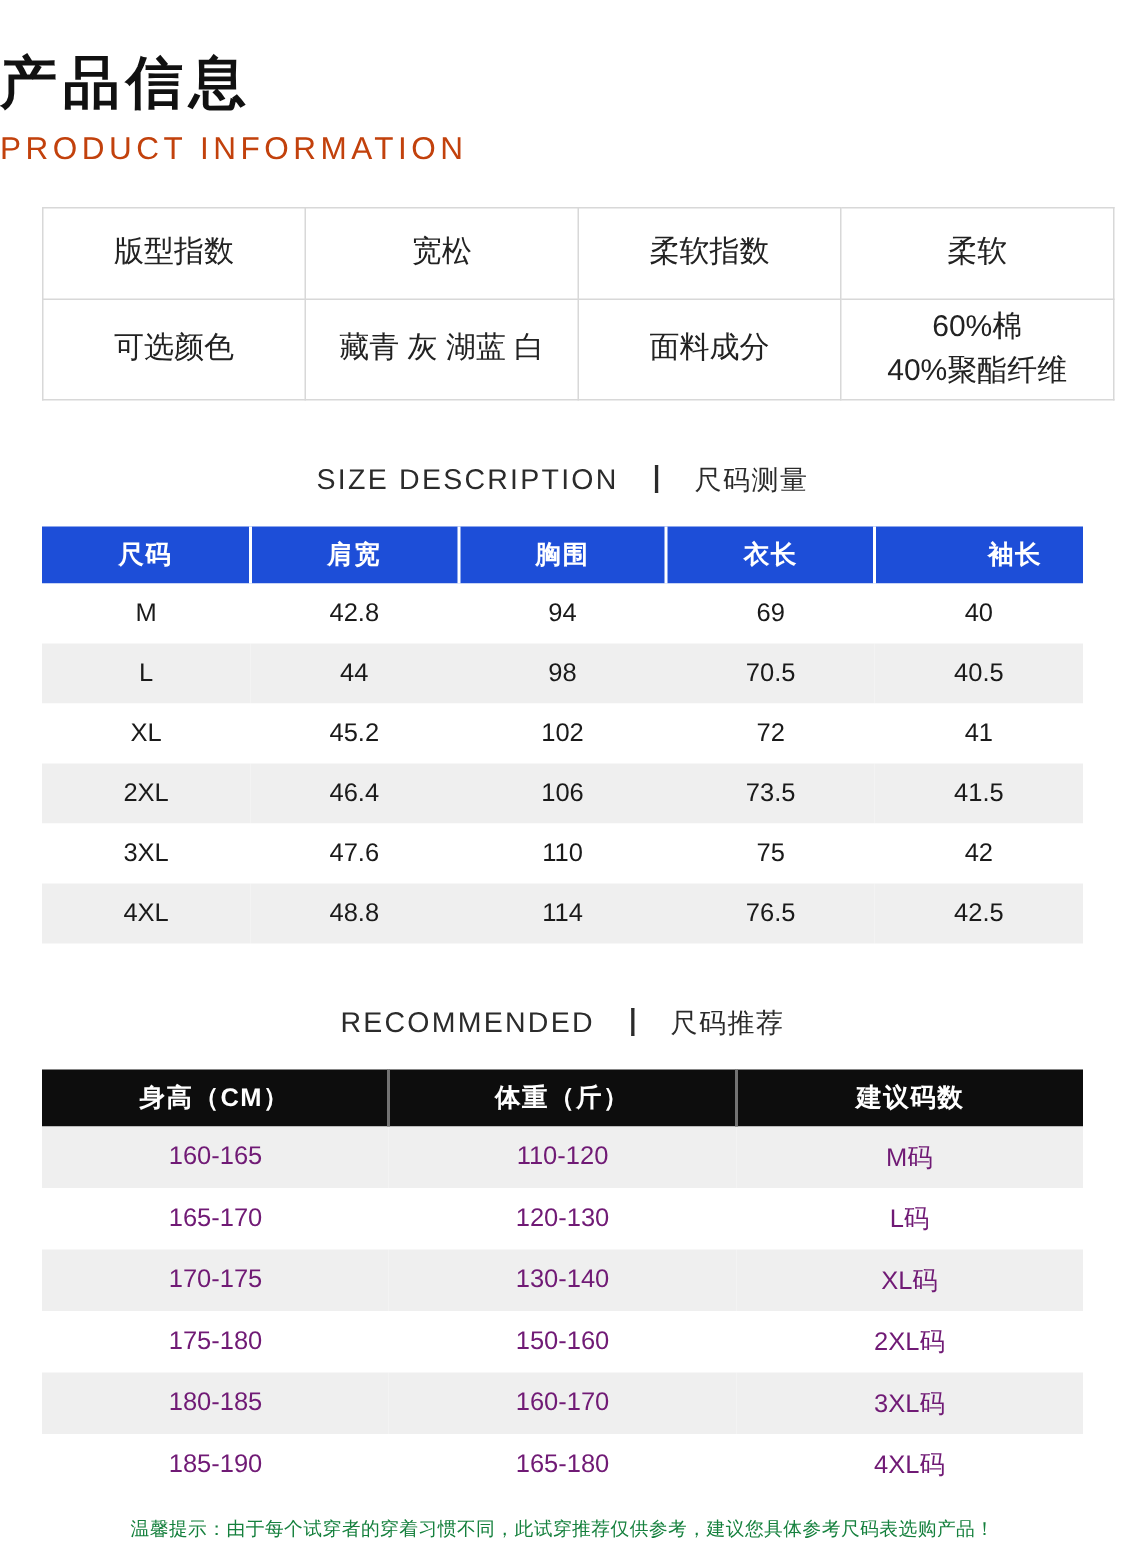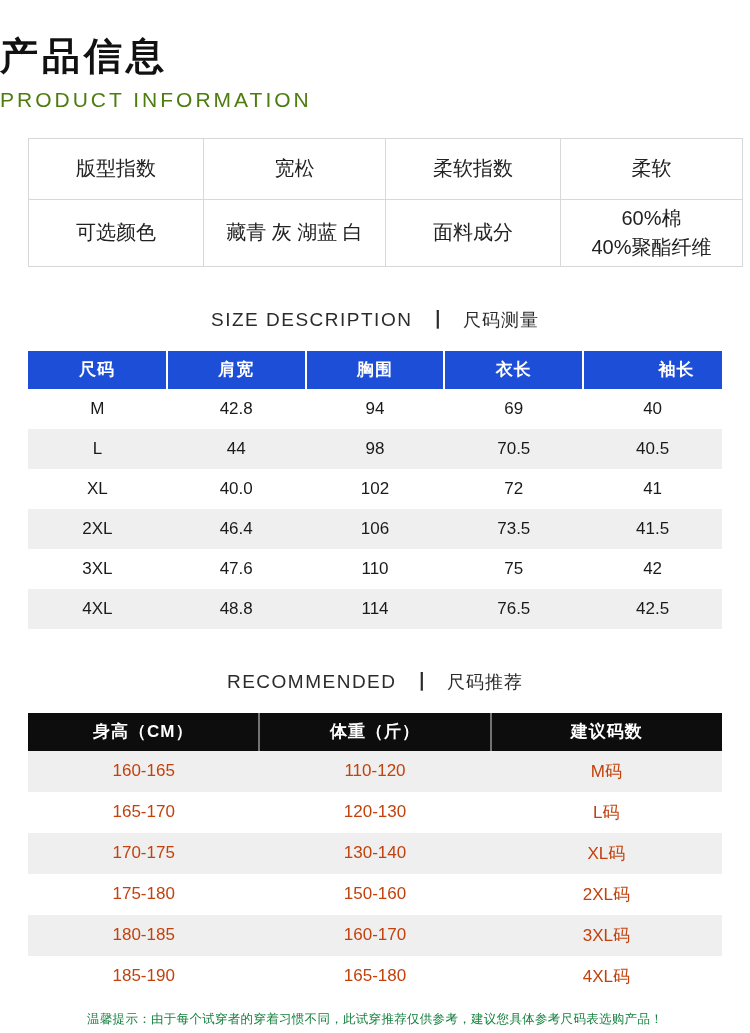--- a/index.html
+++ b/index.html
@@ -30,21 +30,21 @@
     font-size: 38px;
     font-weight: bold;
     letter-spacing: 4px;
     color: #111;
     line-height: 1.2;
   }
   .header .title-en {
     margin-top: 8px;
     font-size: 21px;
     letter-spacing: 3px;
-    color: #4d7c0f;
+    color: #c2410c;
     font-weight: normal;
   }
 
   
   .info-table {
     margin: 26px 28px 0 28px;
     border-collapse: collapse;
     width: 694px;
     table-layout: fixed;
   }
@@ -132,21 +132,21 @@
     font-weight: bold;
     height: 36px;
     border-right: 2px solid #737373;
     letter-spacing: 1px;
   }
   .rec-table th:last-child { border-right: none; }
   .rec-table td {
     text-align: center;
     font-size: 17px;
     height: 39px;
-    color: #c2410c;
+    color: #701a75;
   }
   .rec-table tbody tr:nth-child(odd) td {
     background: #efefef;
   }
   .rec-table tbody tr:nth-child(even) td {
     background: #ffffff;
   }
 
   
   .note {
@@ -213,21 +213,21 @@
       </tr>
       <tr>
         <td>L</td>
         <td>44</td>
         <td>98</td>
         <td>70.5</td>
         <td>40.5</td>
       </tr>
       <tr>
         <td>XL</td>
-        <td>40.0</td>
+        <td>45.2</td>
         <td>102</td>
         <td>72</td>
         <td>41</td>
       </tr>
       <tr>
         <td>2XL</td>
         <td>46.4</td>
         <td>106</td>
         <td>73.5</td>
         <td>41.5</td>

